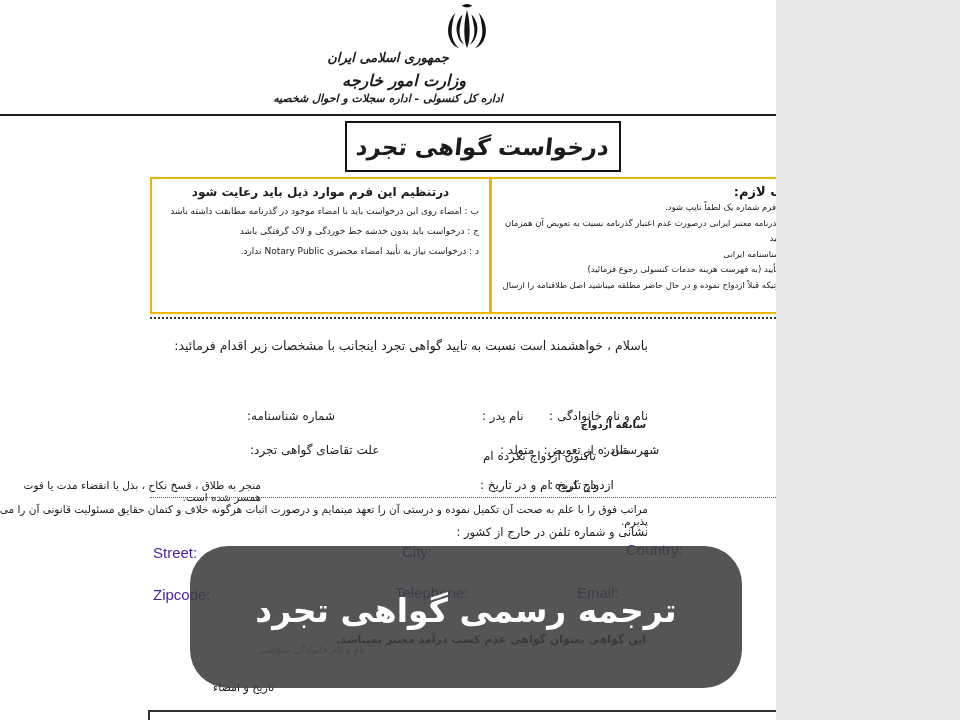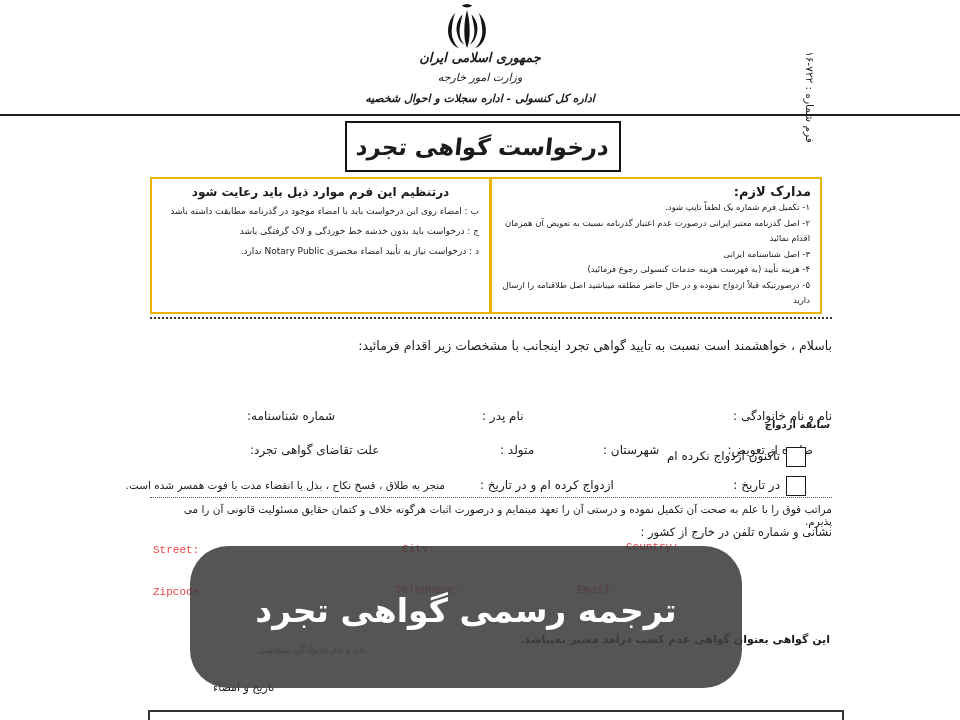--- a/index.html
+++ b/index.html
@@ -1,23 +1,23 @@
 <!DOCTYPE html>
 <html><head>
 <meta charset="utf-8">
 <style>
   html,body{margin:0;padding:0;background:#e8e8e8;}
-  #page{position:relative;width:960px;height:720px;background:#ffffff;overflow:hidden;
+  #page{position:relative;width:776px;height:720px;background:#ffffff;overflow:hidden;
         font-family:"DejaVu Sans",sans-serif;color:#1b1b1b;}
   .abs{position:absolute;}
   .rtl{direction:rtl;unicode-bidi:embed;}
   .center{text-align:center;}
   
   .hline1{top:50px;left:0;width:100%;font-size:13px;font-weight:bold;font-style:italic;}
-  .hline2{top:71px;left:0;width:100%;font-size:11px;font-weight:normal;font-style:italic;}
+  .hline2{top:71px;left:16px;width:100%;font-size:16px;font-weight:bold;font-style:italic;}
   .hline3{top:92px;left:0;width:100%;font-size:11px;font-weight:bold;font-style:italic;}
   .toprule{top:114px;left:0;width:960px;height:2px;background:#1f1f1f;}
   .formno{left:750px;top:91px;width:120px;font-size:10.5px;text-align:center;
           transform:rotate(90deg);transform-origin:center;}
   .titlebox{left:345px;top:121px;width:272px;height:47px;border:2.5px solid #141414;
             display:flex;align-items:center;justify-content:center;}
   .titlebox span{font-size:23px;font-weight:800;transform:skewX(-6deg);}
   
   .box{border:2px solid #eab308;overflow:hidden;background:#fff;}
   .notesbox{left:150px;top:177px;width:337px;height:133px;}
@@ -25,21 +25,21 @@
   .boxtitle{font-weight:bold;}
   .notesbox .boxtitle{font-size:12px;text-align:center;margin:6px 8px 2px;}
   .docsbox .boxtitle{font-size:13px;text-align:right;margin:5px 9px 1px;direction:rtl;}
   .notesbox ul,.docsbox ul{list-style:none;margin:0;padding:0 10px;direction:rtl;text-align:right;}
   .notesbox li{font-size:9px;line-height:20px;}
   .docsbox li{font-size:8.5px;line-height:15.5px;}
   .dotted1{left:150px;top:317px;width:682px;border-top:2px dotted #333;}
   .dotted2{left:150px;top:497px;width:682px;border-top:1.5px dotted #555;}
   .lbl{font-size:12px;margin-top:47px;}
   .checkbox{width:18px;height:18px;border:1.7px solid #1b1b1b;background:#fff;}
-  .addr{font-size:11px;color:#ef4444;font-family:Liberation Mono, monospace;}
+  .addr{font-size:15px;color:#4c1d95;font-family:Liberation Sans, sans-serif;}
   
   .overlay{left:190px;top:546px;width:552px;height:142px;border-radius:38px;
            background:rgba(62,62,62,0.88);z-index:10;display:flex;align-items:center;justify-content:center;}
   .overlay span{color:#ffffff;font-size:33px;font-weight:bold;margin-top:-14px;}
   .bottombox{left:148px;top:710px;width:692px;height:40px;border:2px solid #333;}
   .faint{color:#6d6d6d;}
 </style>
 </head>
 <body>
 

